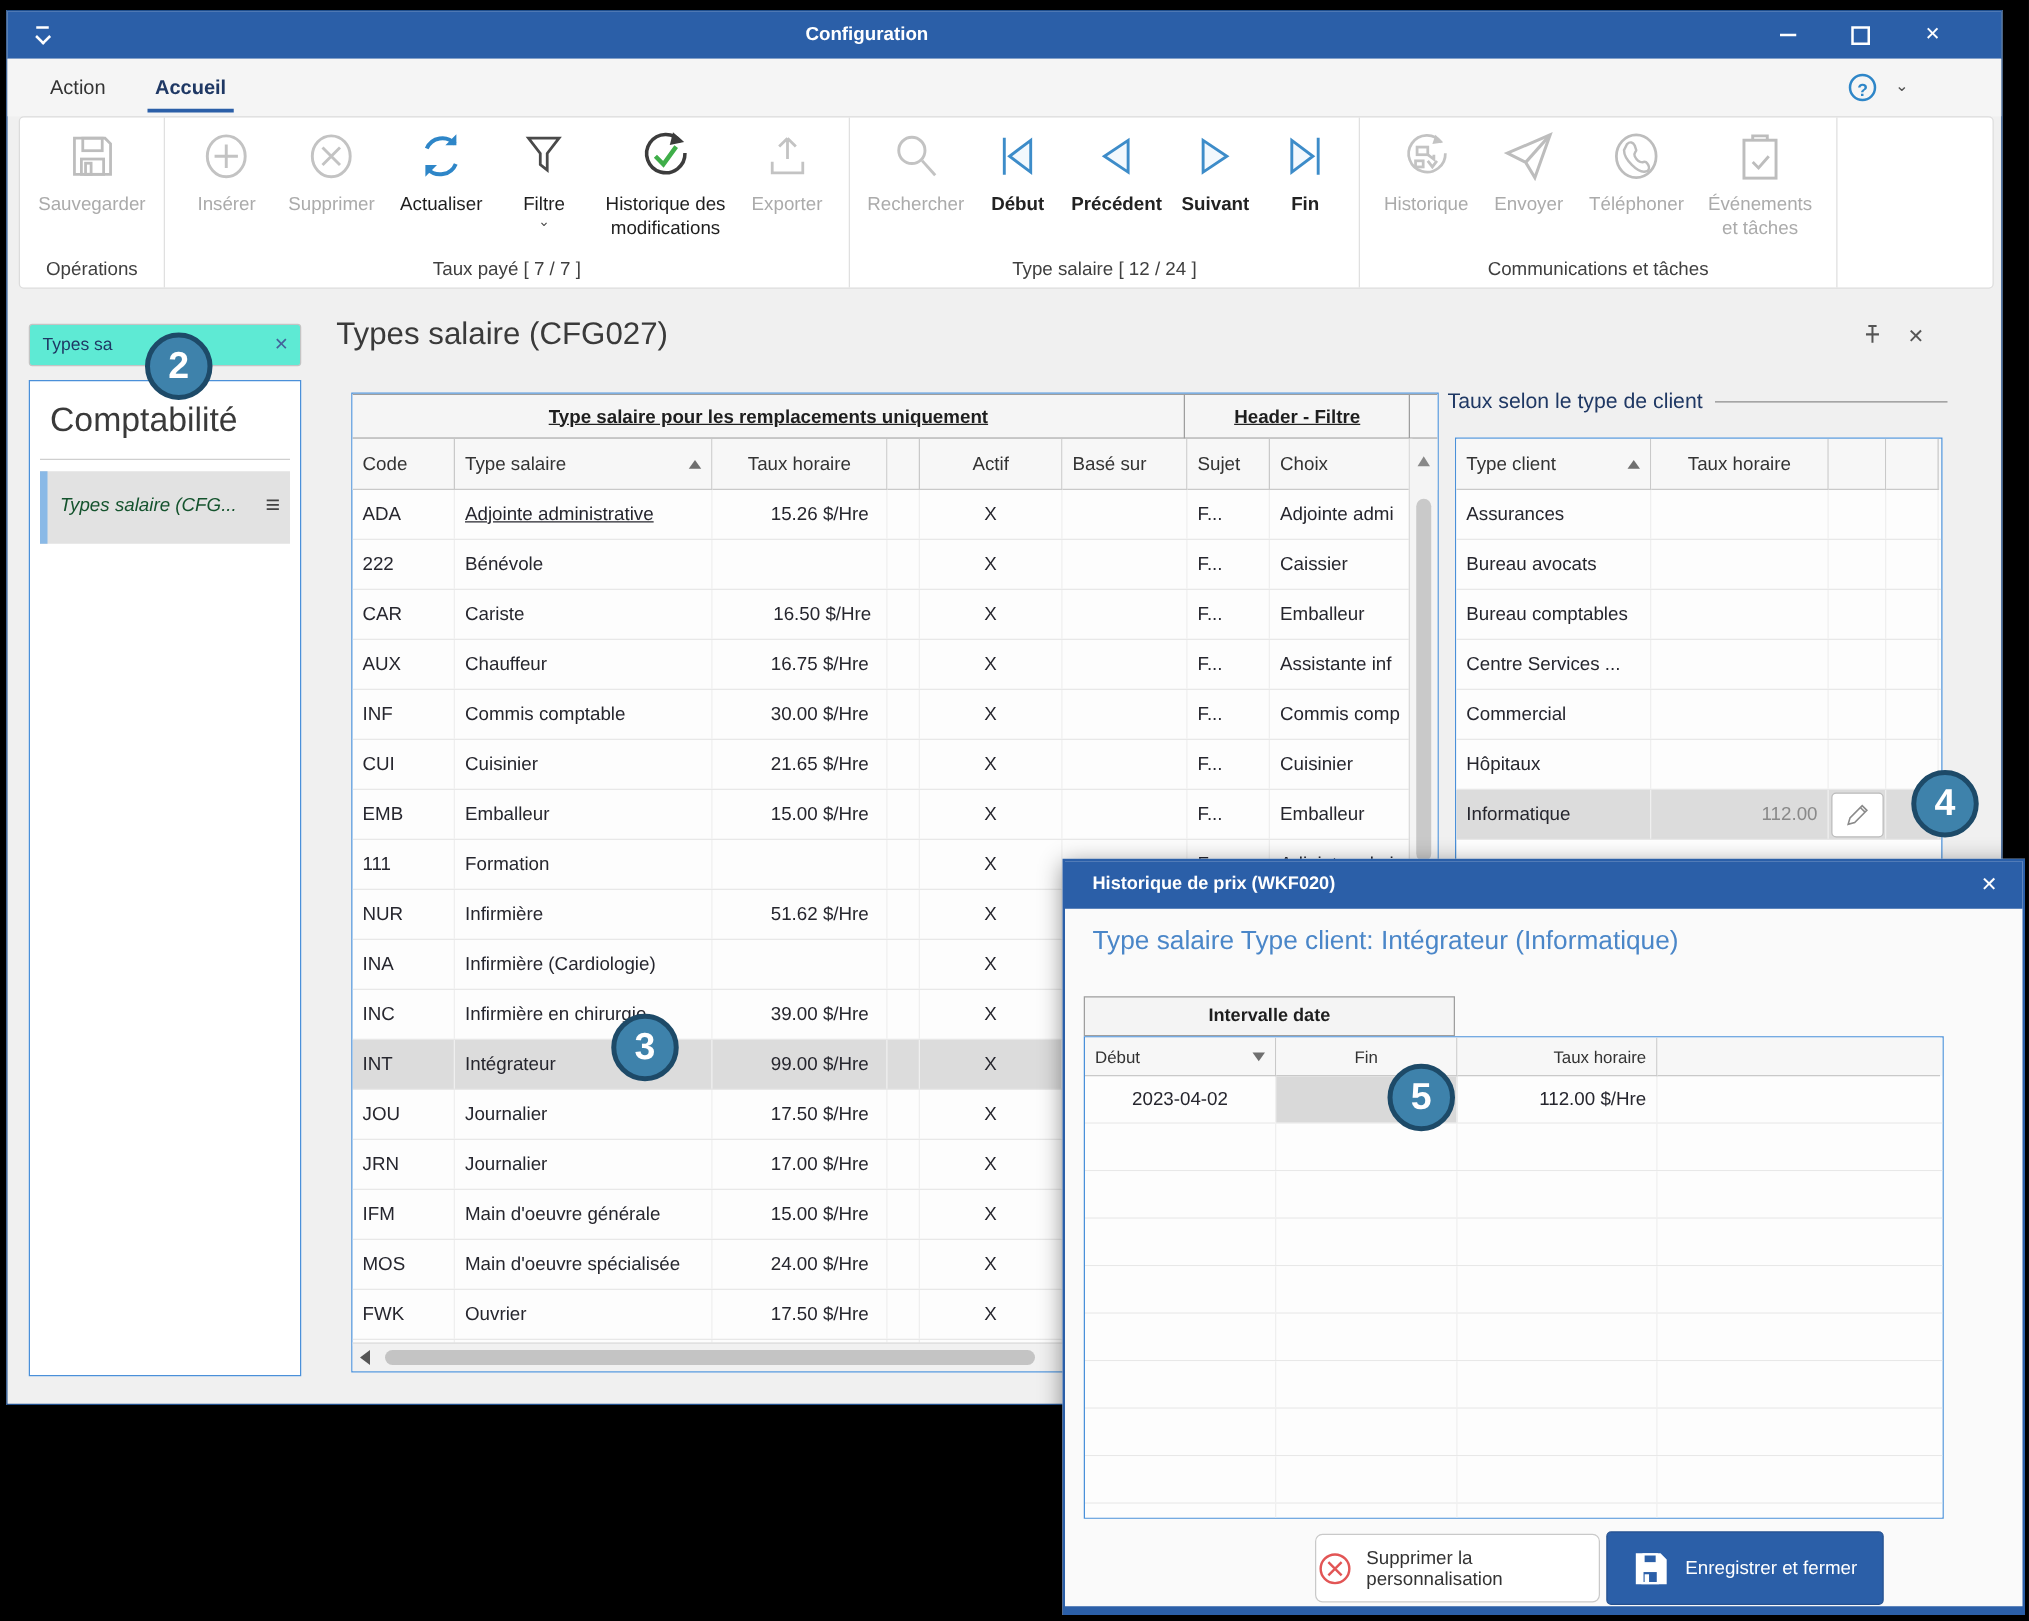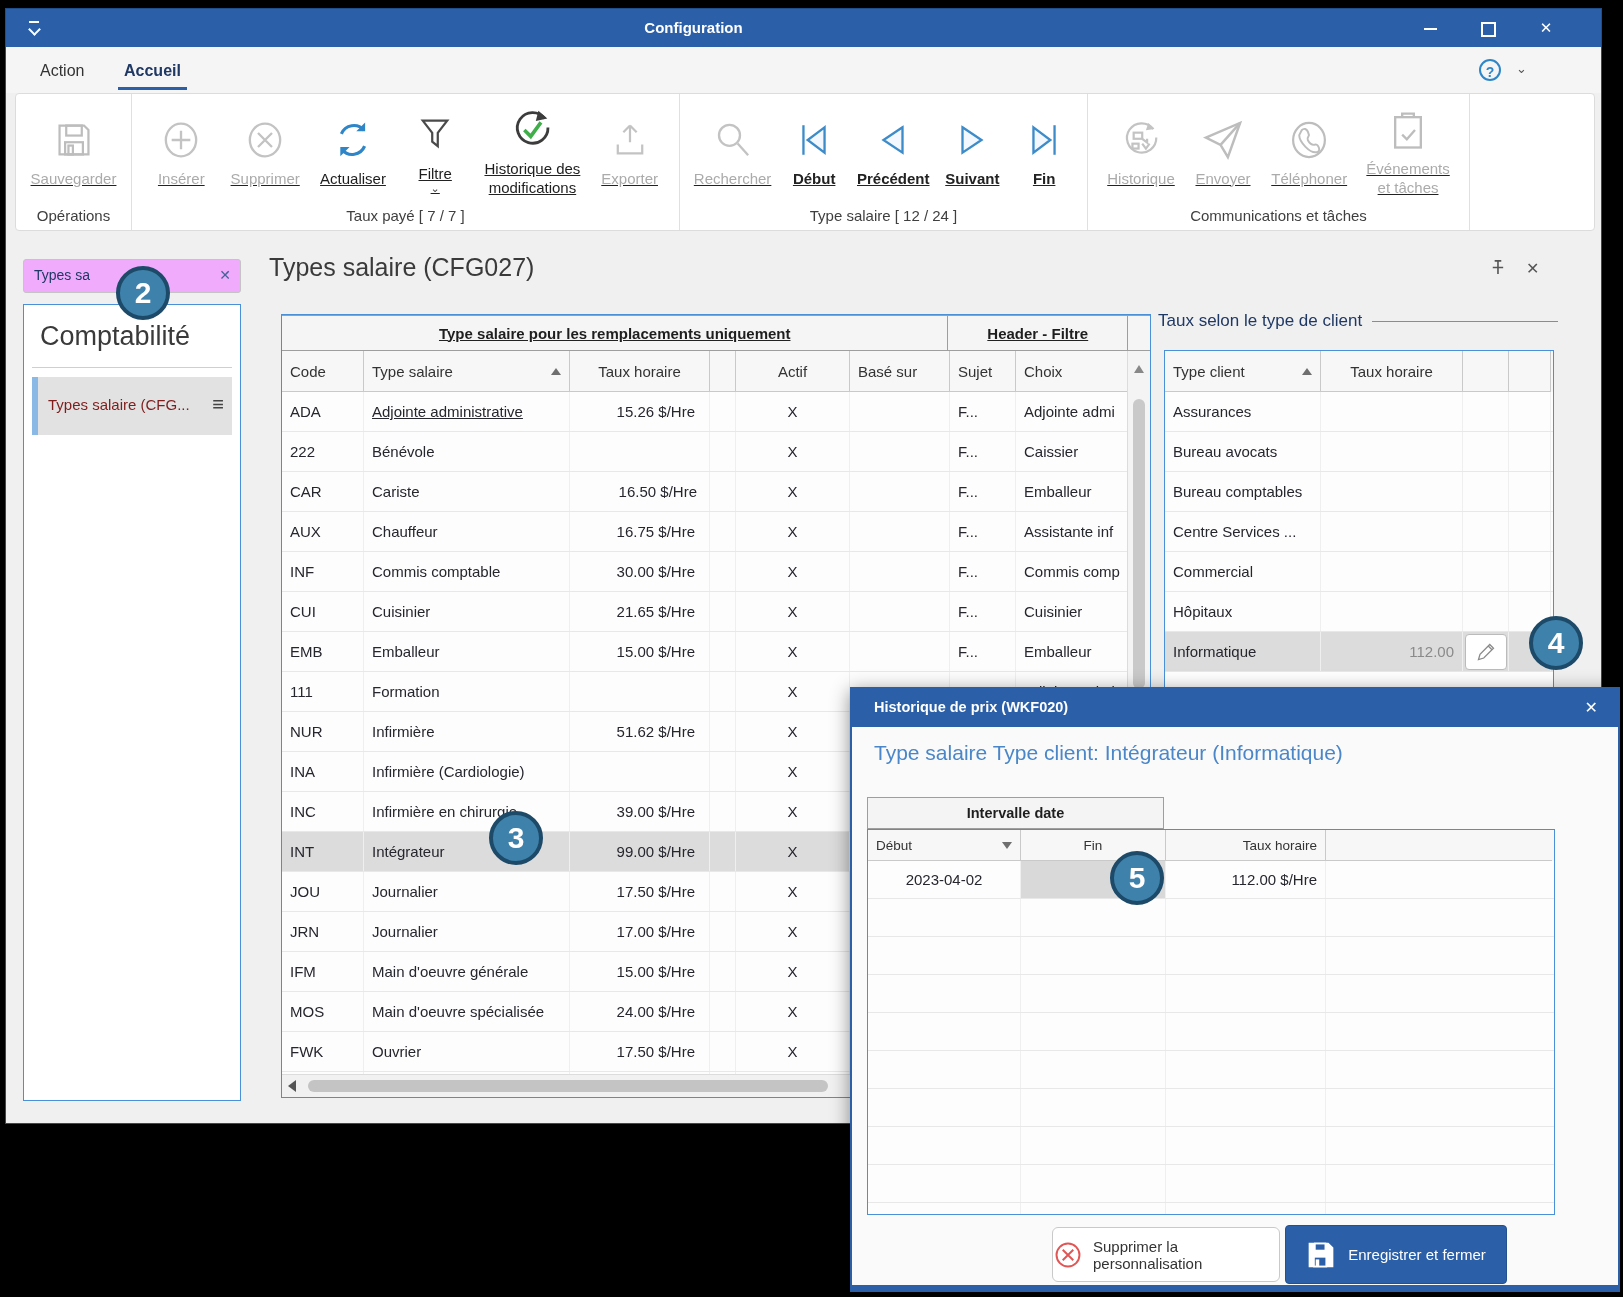--- a/index.html
+++ b/index.html
@@ -25,40 +25,40 @@
   .mtab.action{left:28px;}
   .mtab.accueil{left:112px;color:#1f3864;font-weight:bold;border-bottom:3px solid #2b5fa8;}
   .help-q{position:absolute;right:100px;top:12px;width:22px;height:22px;border:2px solid #2e86c8;border-radius:50%;
           color:#2e86c8;font-weight:bold;text-align:center;line-height:22px;font-size:14px;box-sizing:border-box;}
   .help-chev{position:absolute;right:74px;top:14px;color:#555;font-size:13px;}
   
   .ribbon{position:absolute;left:9px;top:84px;width:1580px;height:138px;background:#fff;
           border:1px solid #dcdcdc;border-radius:4px;box-sizing:border-box;}
   .rgroup{position:absolute;top:0;height:136px;border-right:1px solid #e0e0e0;box-sizing:border-box;}
   .rg1{left:0;width:116px;} .rg2{left:116px;width:548px;} .rg3{left:664px;width:408px;} .rg4{left:1072px;width:382px;}
-  .rbtns{position:absolute;left:0;right:0;top:6px;height:102px;display:flex;justify-content:space-evenly;align-items:center;text-decoration:underline;}
+  .rbtns{position:absolute;left:0;right:0;top:6px;height:102px;display:flex;justify-content:space-evenly;align-items:flex-start;}
   .rbtn{display:flex;flex-direction:column;align-items:center;min-width:58px;}
   .rbtn .ric{height:50px;display:flex;align-items:center;}
   .rlabel{font-size:15px;margin-top:4px;color:#1e1e1e;text-align:center;line-height:19px;white-space:pre-line;}
   .disabled .rlabel{color:#ababab;}
   .navlbl{font-weight:bold;color:#222;}
   .rchev{font-size:11px;color:#444;margin-top:0px;line-height:10px;}
   .rgl{position:absolute;bottom:6px;left:0;right:0;text-align:center;font-size:15px;color:#3f3f3f;}
   
-  .searchbox{position:absolute;left:17px;top:250px;width:218px;height:34px;background:#f0abfc;border:1px solid #c4c4c4;
+  .searchbox{position:absolute;left:17px;top:250px;width:218px;height:34px;background:#5eead4;border:1px solid #c4c4c4;
              border-radius:3px;box-sizing:border-box;font-size:14px;color:#1f3864;}
   .searchbox .val{position:absolute;left:10px;top:7px;}
   .searchbox .clr{position:absolute;right:9px;top:7px;color:#44629a;font-size:14px;}
   .sidepanel{position:absolute;left:17px;top:295px;width:218px;height:797px;background:#fff;
              border:1px solid #4a90d9;box-sizing:border-box;}
   .sp-title{position:absolute;left:16px;top:16px;font-size:27px;color:#3a3a3a;}
   .sp-hr{position:absolute;left:8px;right:8px;top:62px;border-top:1px solid #cfcfcf;}
   .sp-item{position:absolute;left:8px;right:8px;top:72px;height:58px;background:#e2e2e2;}
   .sp-item .accent{position:absolute;left:0;top:0;bottom:0;width:6px;background:#8ab9e6;}
-  .sp-item .lbl{position:absolute;left:16px;top:19px;font-size:15px;color:#7f1d1d;}
+  .sp-item .lbl{position:absolute;left:16px;top:19px;font-size:15px;color:#14532d;font-style:italic;}
   .sp-item .menu{position:absolute;right:8px;top:16px;font-size:20px;color:#444;}
   
   .page-title{position:absolute;left:263px;top:244px;font-size:25px;color:#3a3a3a;}
   .pin-ic{position:absolute;left:1483px;top:250px;}
   .close-ic{position:absolute;left:1520px;top:250px;color:#555;font-size:16px;}
   
   .tbl{position:absolute;background:#fff;border:1px solid #4a90d9;box-sizing:border-box;overflow:hidden;}
   .ghead{display:flex;height:36px;text-decoration:underline;}
   .gcell{border:1px solid #9e9e9e;border-left:none;background:#f5f5f5;font-weight:bold;font-size:15px;
          display:flex;align-items:center;justify-content:center;box-sizing:border-box;color:#1e1e1e;}

